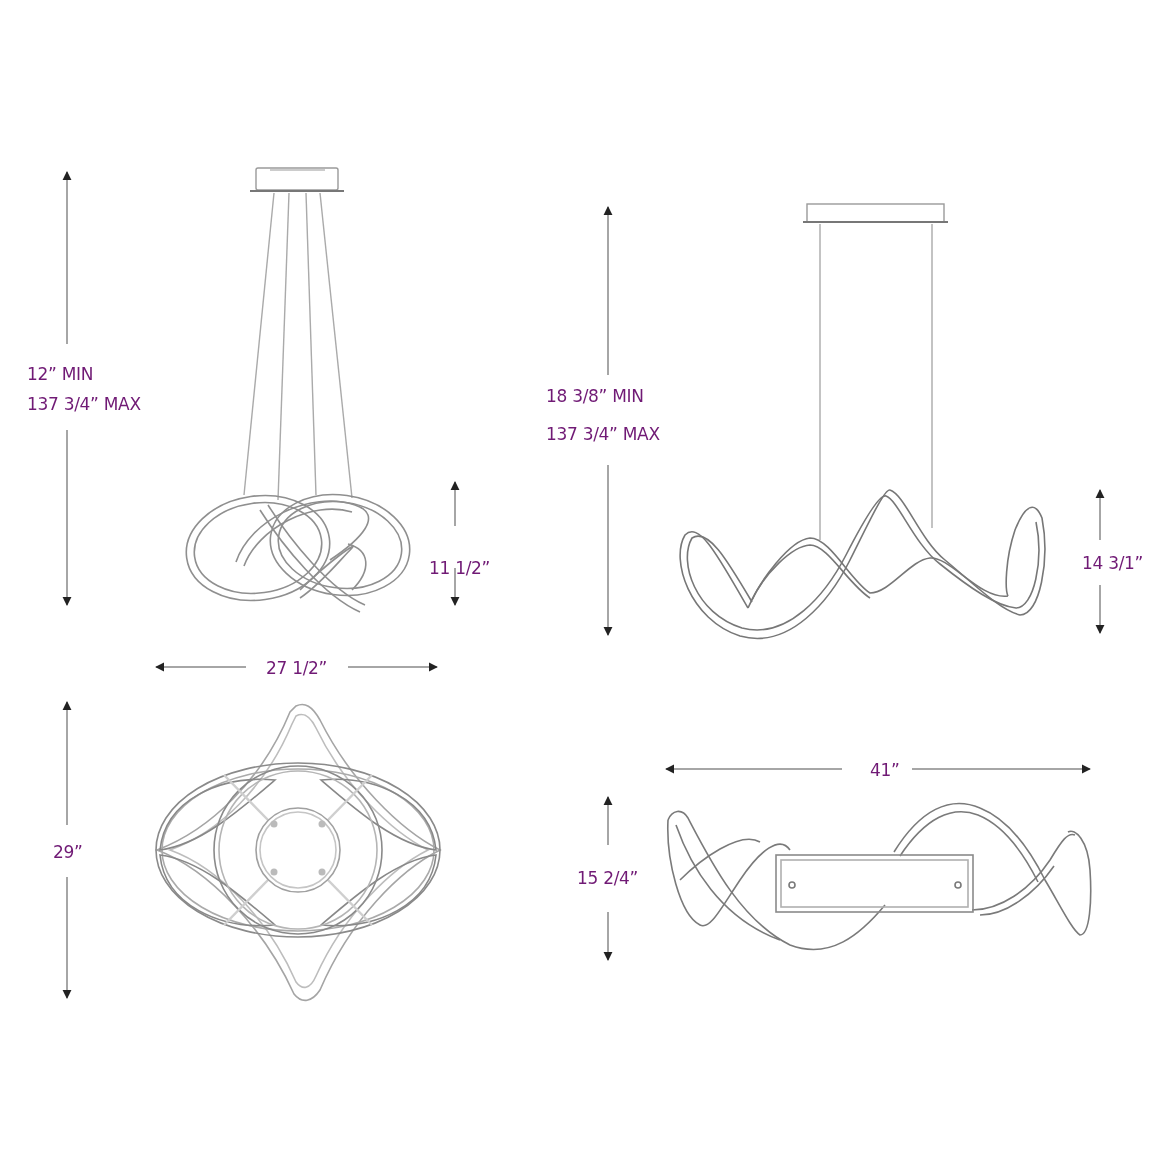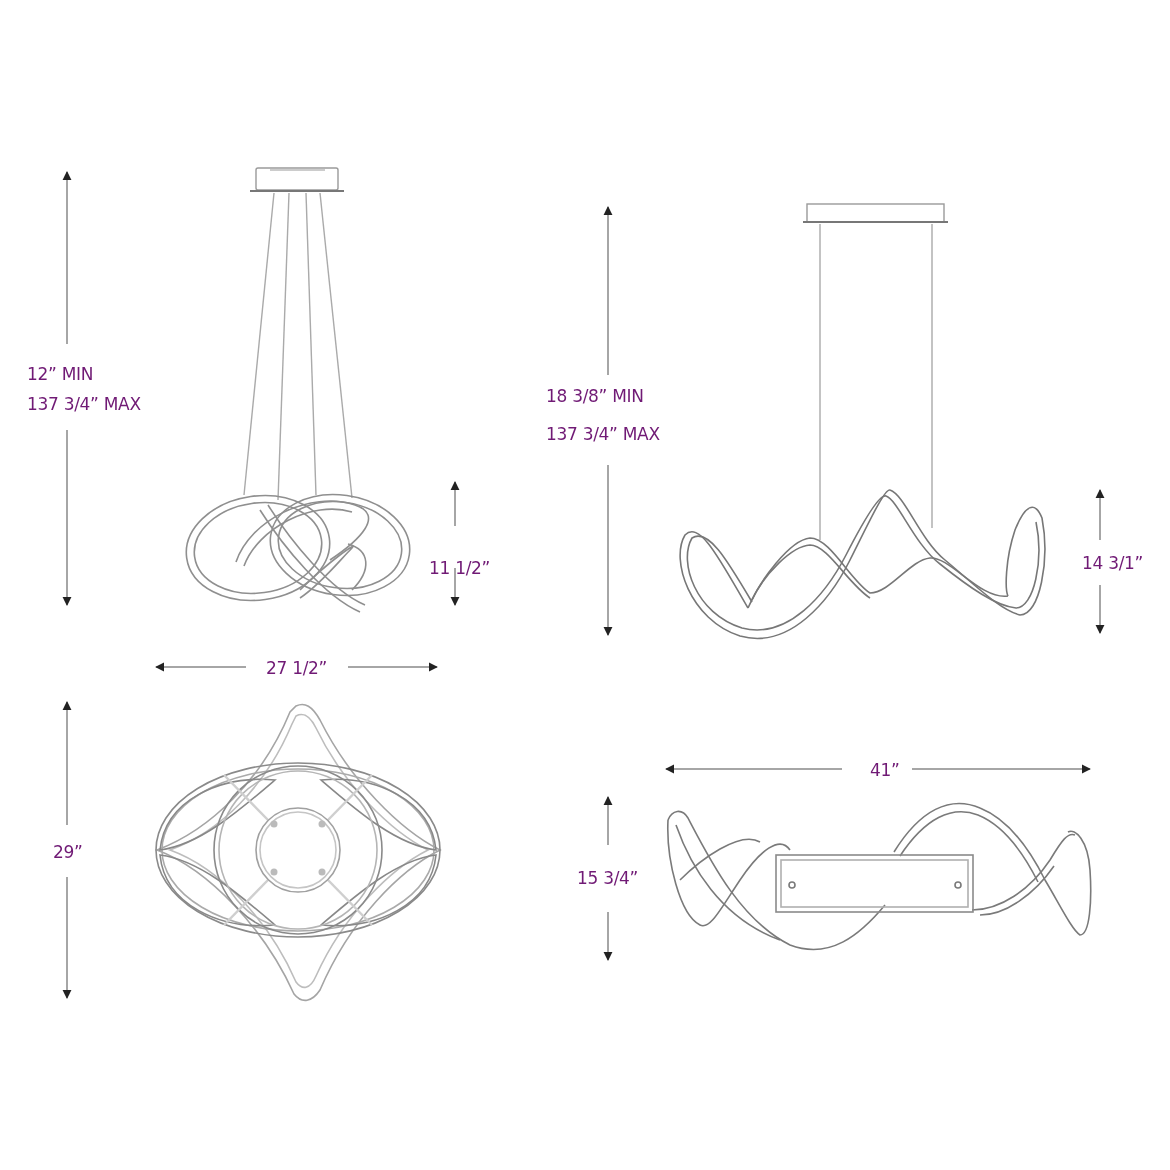--- a/index.html
+++ b/index.html
@@ -152,13 +152,13 @@
 <div class="lbl" style="left:27px; top:362px;">12” MIN</div>
 <div class="lbl" style="left:27px; top:392px;">137 3/4” MAX</div>
 <div class="lbl" style="left:429px; top:556px;">11 1/2”</div>
 <div class="lbl" style="left:266px; top:656px;">27 1/2”</div>
 <div class="lbl" style="left:53px; top:840px;text-align:center;">29”</div>
 
 <div class="lbl" style="left:546px; top:384px;">18 3/8” MIN</div>
 <div class="lbl" style="left:546px; top:422px;">137 3/4” MAX</div>
 <div class="lbl" style="left:1082px; top:551px;">14 3/1”</div>
 <div class="lbl" style="left:863px; top:758px;margin-left:7px;">41”</div>
-<div class="lbl" style="left:577px; top:866px;">15 3/4”</div>
+<div class="lbl" style="left:577px; top:866px;">15 2/4”</div>
 
 </body></html>

